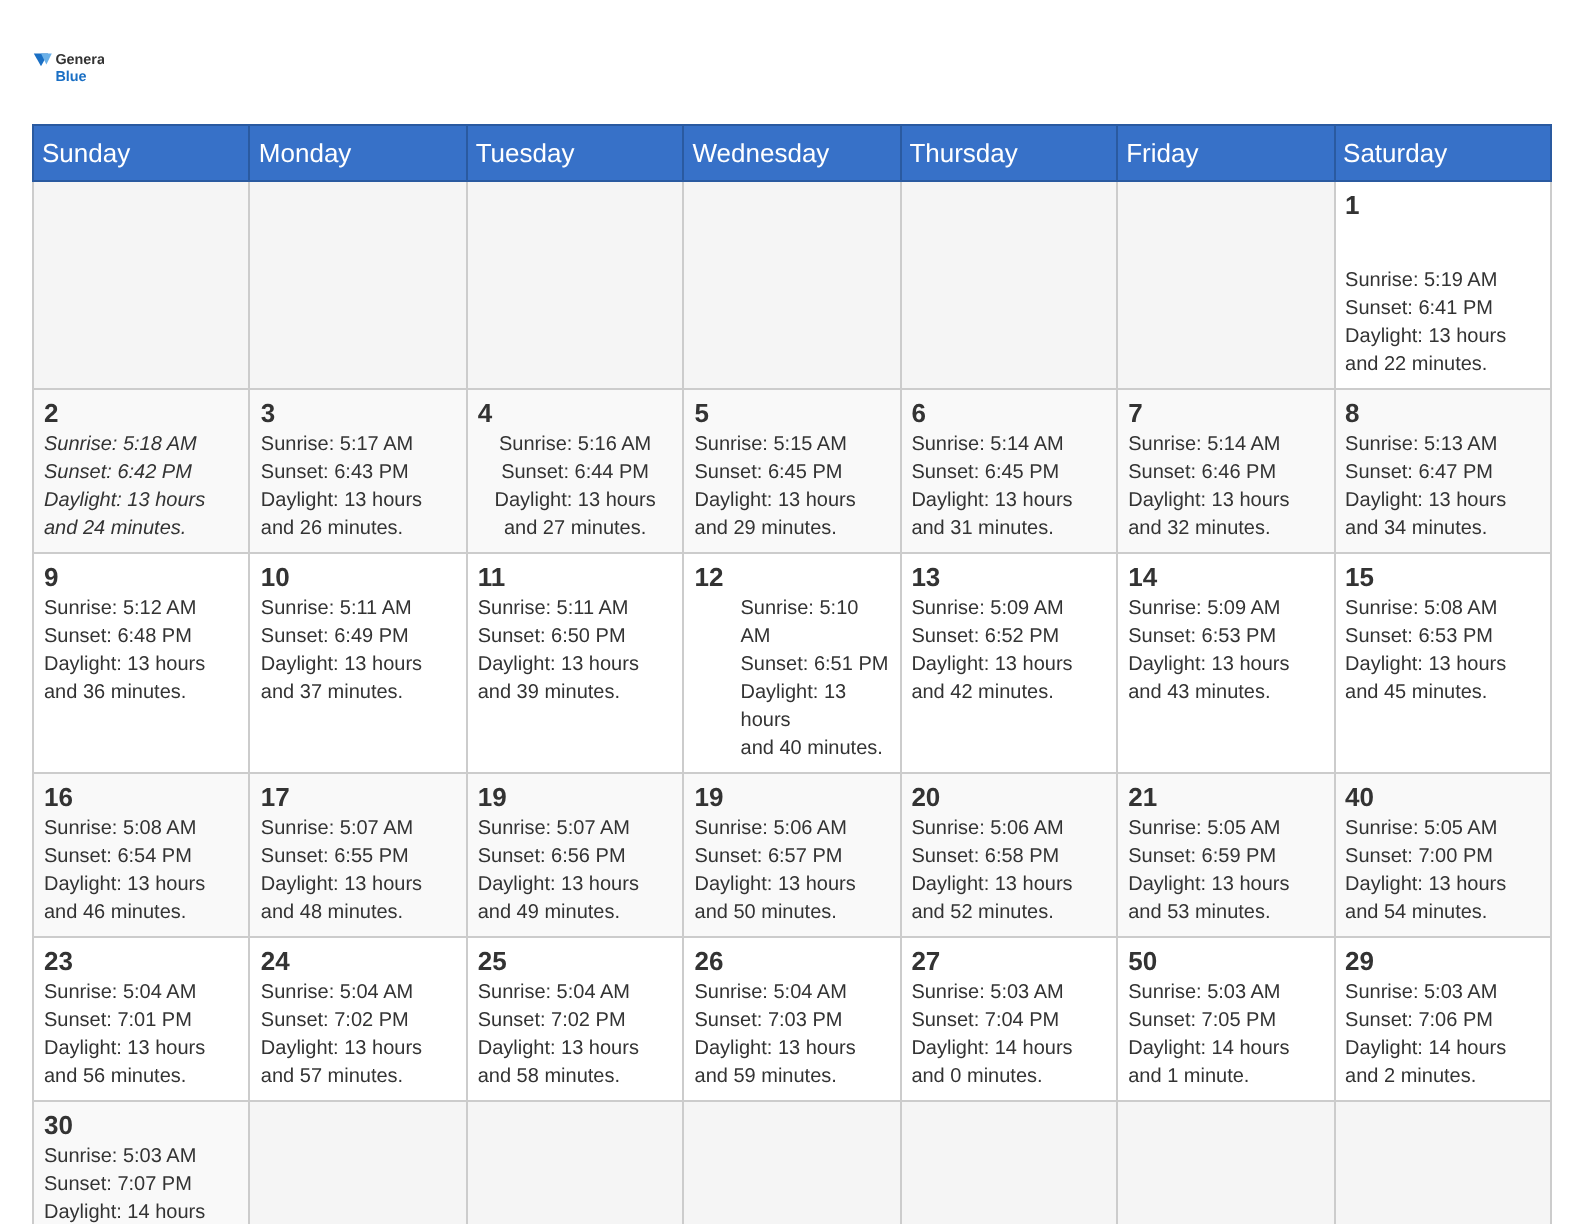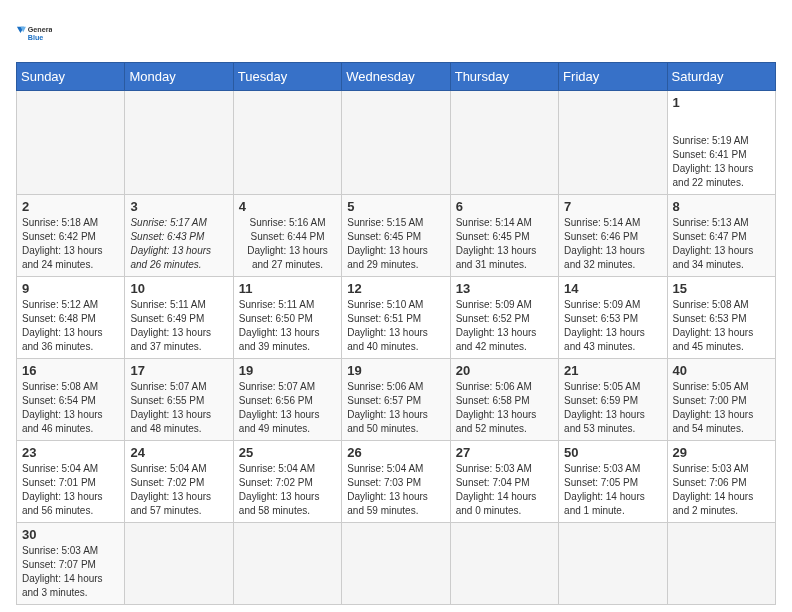--- a/index.html
+++ b/index.html
@@ -121,28 +121,28 @@
           <span class="day-num">1</span>
           <div class="day-info" style="white-space: pre-line; margin-top: 24px;">Sunrise: 5:19 AM
 Sunset: 6:41 PM
 Daylight: 13 hours
 and 22 minutes.</div>
         </td>
       </tr>
       <tr class="row-shade">
         <td>
           <span class="day-num">2</span>
-          <div class="day-info" style="white-space: pre-line;">Sunrise: 5:18 AM
+          <div class="day-info" style="white-space: pre-line; font-style: italic;">Sunrise: 5:18 AM
 Sunset: 6:42 PM
 Daylight: 13 hours
 and 24 minutes.</div>
         </td>
         <td>
           <span class="day-num">3</span>
-          <div class="day-info" style="white-space: pre-line; font-style: italic;">Sunrise: 5:17 AM
+          <div class="day-info" style="white-space: pre-line;">Sunrise: 5:17 AM
 Sunset: 6:43 PM
 Daylight: 13 hours
 and 26 minutes.</div>
         </td>
         <td>
           <span class="day-num">4</span>
           <div class="day-info" style="white-space: pre-line; text-align: center;">Sunrise: 5:16 AM
 Sunset: 6:44 PM
 Daylight: 13 hours
 and 27 minutes.</div>
@@ -193,21 +193,21 @@
         </td>
         <td>
           <span class="day-num">11</span>
           <div class="day-info" style="white-space: pre-line;">Sunrise: 5:11 AM
 Sunset: 6:50 PM
 Daylight: 13 hours
 and 39 minutes.</div>
         </td>
         <td>
           <span class="day-num">12</span>
-          <div class="day-info" style="white-space: pre-line;">Sunrise: 5:10 AM
+          <div class="day-info" style="white-space: pre-line; margin-left: 23px;">Sunrise: 5:10 AM
 Sunset: 6:51 PM
 Daylight: 13 hours
 and 40 minutes.</div>
         </td>
         <td>
           <span class="day-num">13</span>
           <div class="day-info" style="white-space: pre-line;">Sunrise: 5:09 AM
 Sunset: 6:52 PM
 Daylight: 13 hours
 and 42 minutes.</div>

